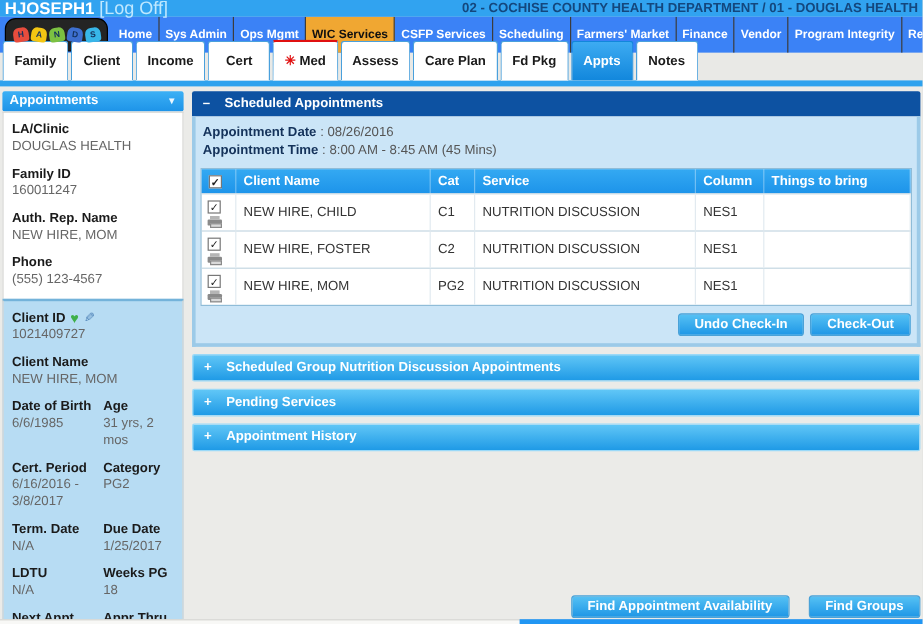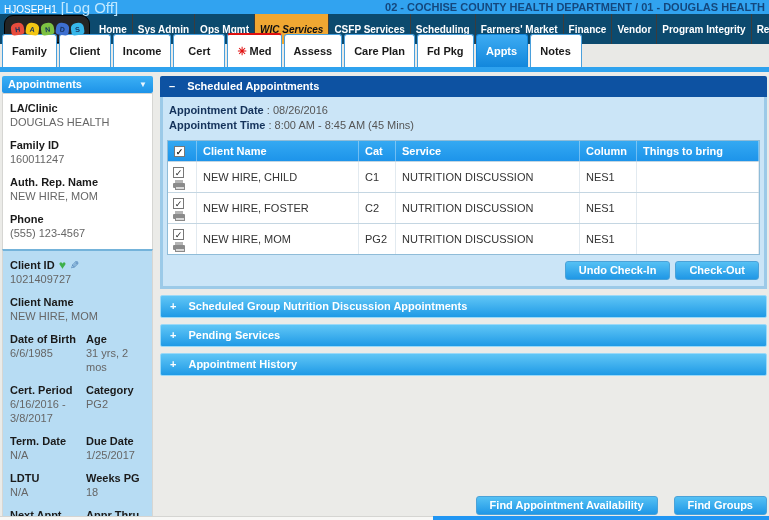--- a/index.html
+++ b/index.html
@@ -4,31 +4,31 @@
 <style>
   * { box-sizing: border-box; margin: 0; padding: 0; }
   html,body { background:#dcdcda; }
   .app {
     width:769px; height:520px; position:relative; overflow:hidden;
     font-family:"Liberation Sans", sans-serif; font-size:11px;
     background:#ebebe8; margin:0 auto;
   }
   
   .topbar { height:14px; background:#31a3f0; display:flex; justify-content:space-between; align-items:center; padding:0 4px; }
-  .username { color:#fff; font-weight:normal; font-size:10px; }
+  .username { color:#fff; font-weight:bold; font-size:14px; }
   .logoff { color:#bfe8ff; font-size:15px; margin-left:4px; }
   .location { color:#14477d; font-weight:bold; font-size:11px; white-space:nowrap; }
   
-  .menubar { height:30px; background:#0c4a6e; display:flex; align-items:stretch; }
+  .menubar { height:30px; background:#3b82f6; display:flex; align-items:stretch; }
   .logo { width:86px; background:#242424; border:1px solid #000; border-radius:9px; margin:1px 4px; display:flex; align-items:center; justify-content:center; gap:2px; flex:none; }
   .hand { width:13px; height:12px; border-radius:5px 5px 3px 3px; display:flex; align-items:center; justify-content:center; font-size:7px; font-weight:bold; color:#14315c; transform:rotate(-8deg); }
   .hand:nth-child(even){ transform:rotate(8deg); }
   .menu-items { display:flex; flex:1; overflow:hidden; }
   .menu-item { color:#fff; font-weight:bold; font-size:10px; padding:0 5px; display:flex; align-items:center; border-right:1px solid #3c3c3c; white-space:nowrap; cursor:pointer; }
-  .menu-item.active { background:#f0a732; color:#101010;font-style:italic; }
+  .menu-item.active { background:#f0a732; color:#101010; }
   
   .tabrow { height:23px; background:#e9e9e6; display:flex; align-items:flex-end; padding:3px 0 0 2px; gap:2px; }
   .tab { background:#fff; border:1px solid #4aa0dc; border-bottom:none; border-radius:3px 3px 0 0; font-weight:bold; color:#1a1a1a; font-size:11px; height:20px; min-width:52px; padding:16px 9px; display:flex; align-items:center; justify-content:center; gap:3px; cursor:pointer; }
   .tab.flagged { border-top:2px solid #e01010; }
   .tab.active { background:linear-gradient(#3dabf2,#1287dc); color:#fff; border-color:#1287dc; }
   .med-icon { color:#e01010; font-size:11px; line-height:1; }
   .blue-strip { height:5px; background:#2ea2ee; }
   
   .content { display:flex; gap:7px; padding:4px 2px 0 2px; height:460px; }
   

